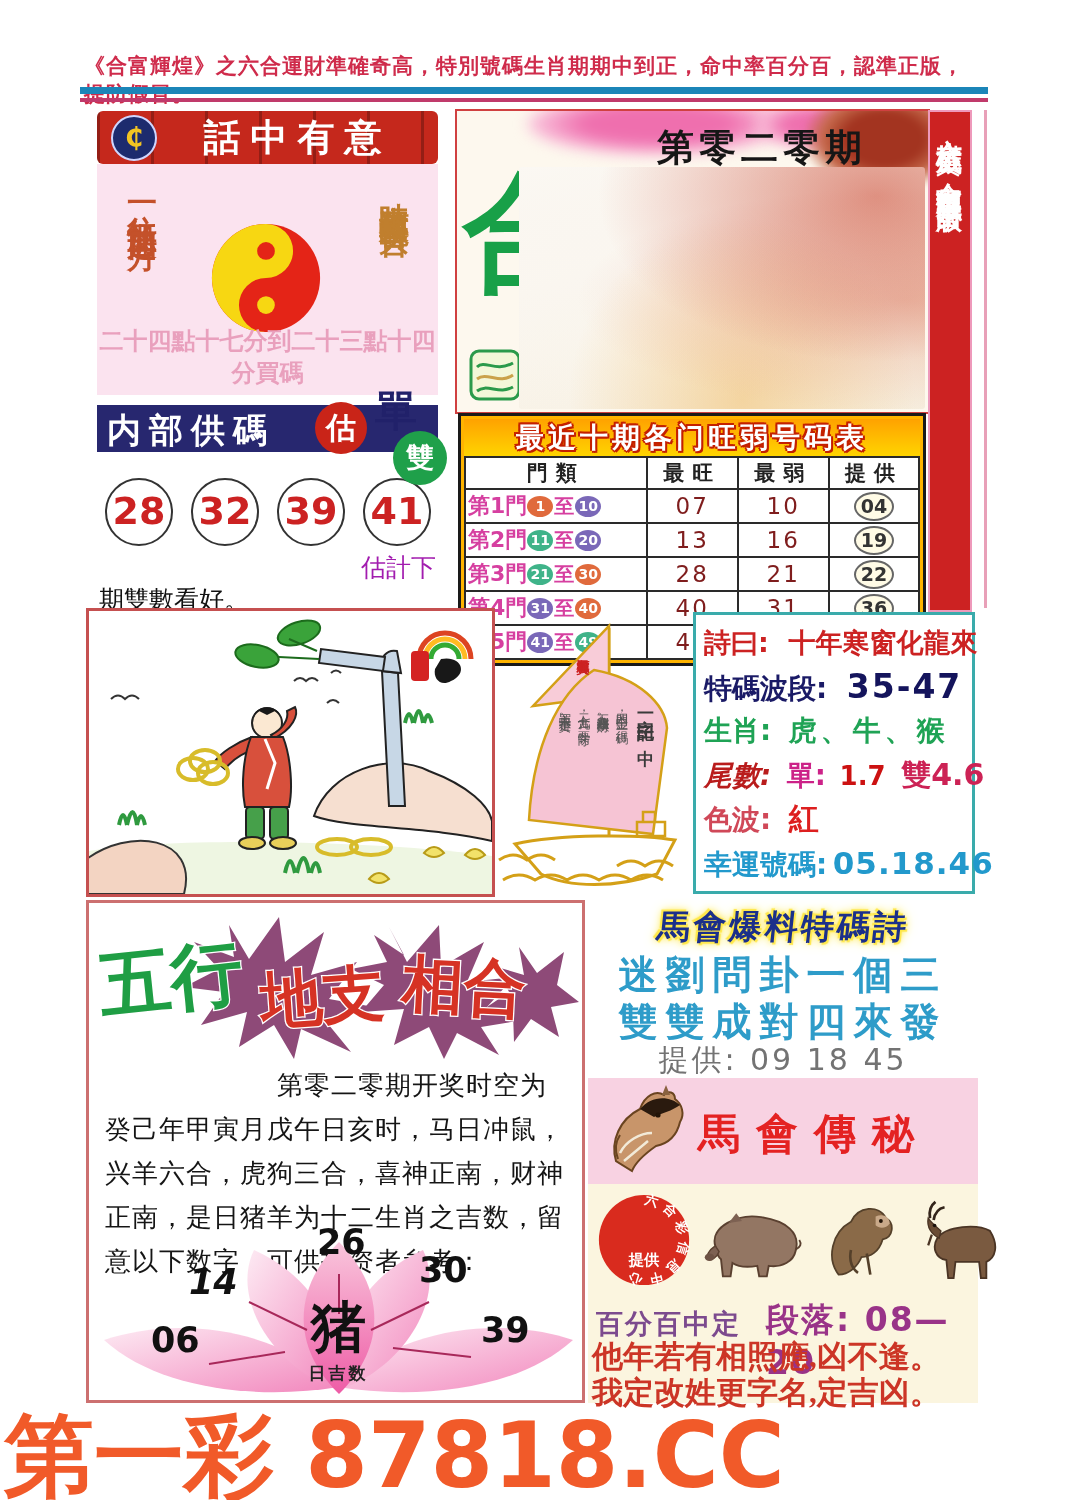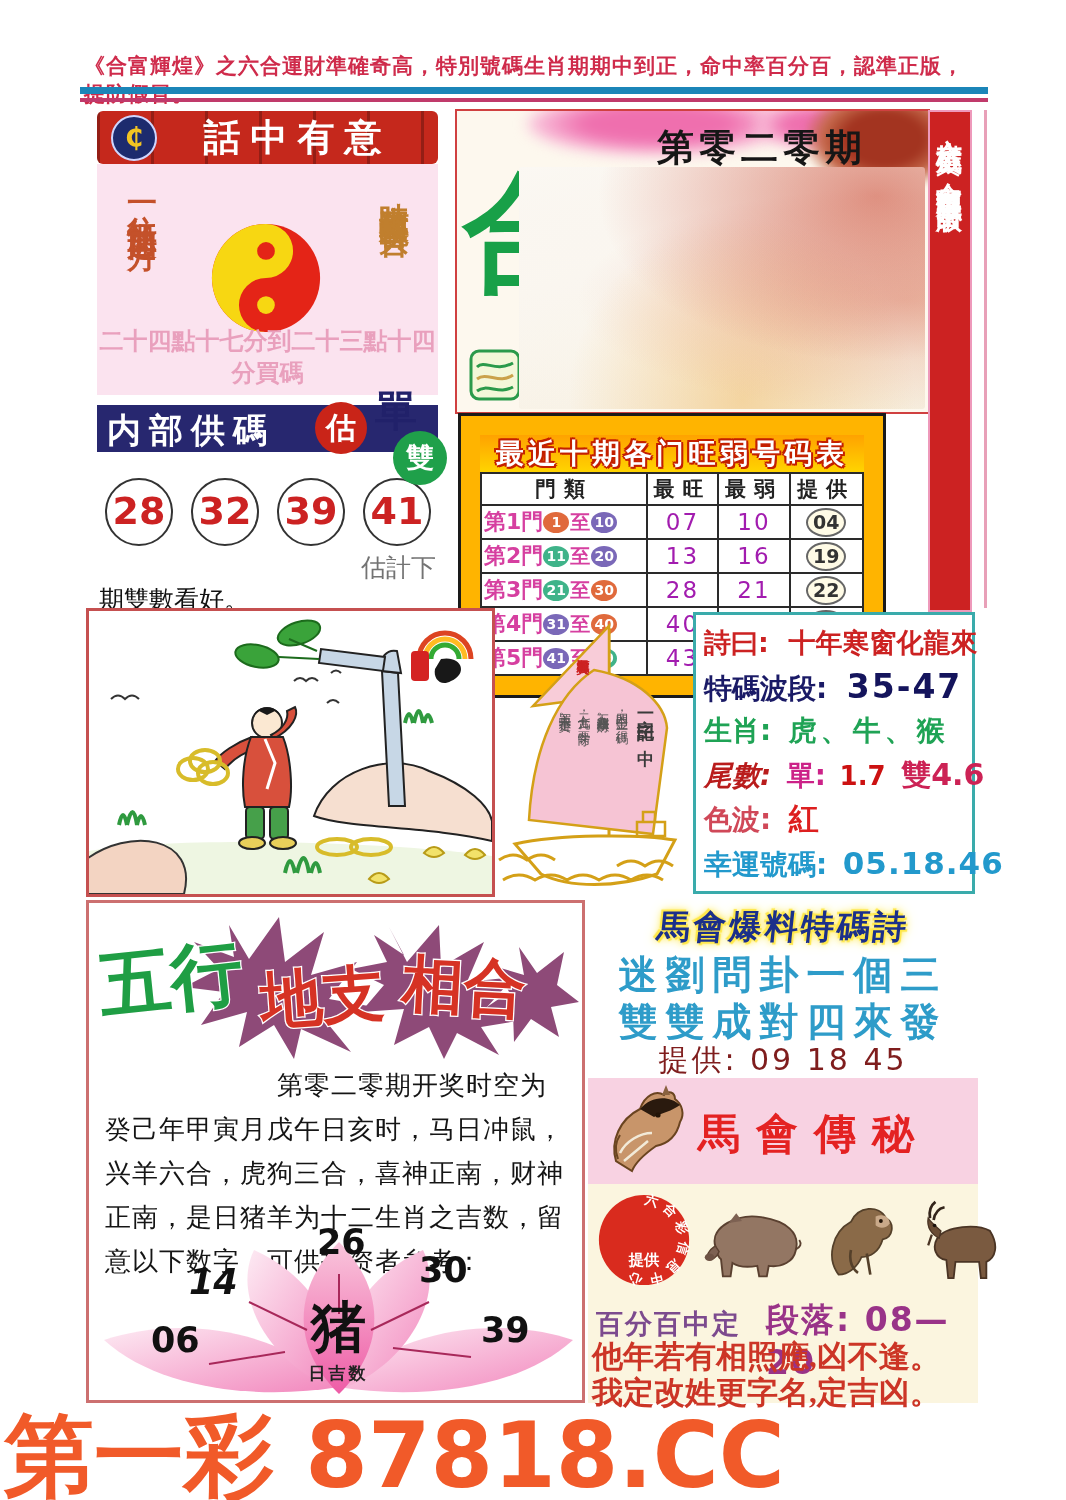--- a/index.html
+++ b/index.html
@@ -32,21 +32,21 @@
   #neibu-bar{position:relative;height:47px;background:#27276f;}
   #neibu-title{position:absolute;left:10px;top:3px;color:#fff;font-size:34px;font-weight:bold;letter-spacing:8px;}
   #neibu-gu{position:absolute;left:218px;top:-3px;width:52px;height:52px;border-radius:50%;background:#c92418;
     color:#fff;font-size:30px;font-weight:bold;text-align:center;line-height:52px;z-index:3;}
   #neibu-dan{position:absolute;left:278px;top:-22px;color:#21216a;font-size:42px;font-weight:bold;z-index:2;}
   #neibu-shuang{position:absolute;left:296px;top:26px;width:54px;height:54px;border-radius:50%;background:#1fa04a;
     color:#fff;font-size:28px;font-weight:bold;text-align:center;line-height:54px;z-index:3;}
   #neibu-circles{position:absolute;top:73px;left:8px;display:flex;gap:18px;}
   .num-circle{width:64px;height:64px;border:2px solid #333;border-radius:50%;background:#fff;
     color:#cc2222;font-size:38px;font-weight:bold;text-align:center;line-height:62px;}
-  #neibu-note1{position:absolute;top:146px;right:2px;font-size:25px;color:#737373;}
+  #neibu-note1{position:absolute;top:146px;right:2px;font-size:25px;color:#a21caf;}
   #neibu-note2{position:absolute;top:178px;left:2px;font-size:25px;color:#111;}
 
   
   #issue{top:109px;left:455px;width:471px;height:301px;border:2px solid #d04040;background:#fdf8ee;overflow:hidden;}
   .ribbon{position:absolute;border-radius:50%;filter:blur(7px);}
   #issue-title{position:absolute;left:200px;top:12px;font-size:37px;font-weight:bold;color:#161616;letter-spacing:5px;z-index:2;}
   #issue-logo{position:absolute;left:6px;top:40px;font-size:125px;font-weight:bold;color:#18a048;z-index:1;
     font-family:"DejaVu Sans",sans-serif;}
   #issue-stamp{position:absolute;left:12px;top:238px;z-index:1;}
   #horse-blob{position:absolute;right:-8px;top:-6px;width:130px;height:85px;z-index:2;filter:blur(3px);
@@ -59,72 +59,72 @@
      radial-gradient(ellipse at 15% 30%,rgba(250,246,240,.95),transparent 75%),
      linear-gradient(160deg,#fcfaf6,#f6eede);}
 
   
   #strip{top:110px;left:928px;width:40px;height:498px;background:#cc2222;border:2px solid #e9b;
     display:flex;justify-content:center;}
   #strip-text{writing-mode:vertical-rl;color:#fff;font-size:26px;font-weight:bold;letter-spacing:3px;padding-top:6px;}
   #strip-line{top:110px;left:984px;width:3px;height:498px;background:#e8a0b8;}
 
   
-  #hc{top:413px;left:458px;width:428px;border:3px solid #1a1a1a;background:#ffb400;padding:19px;box-sizing:border-box;}
+  #hc{top:413px;left:458px;width:468px;border:3px solid #1a1a1a;background:#ffb400;padding:3px;box-sizing:border-box;}
   #hc-title{height:37px;text-align:center;font-size:28px;font-weight:bold;color:#fff;letter-spacing:4px;line-height:37px;
     background:linear-gradient(#ffa200,#ffd400);
     text-shadow:2px 0 0 #c42000,-2px 0 0 #c42000,0 2px 0 #c42000,0 -2px 0 #c42000,2px 2px 0 #c42000,-2px -2px 0 #c42000;}
   #hc table{width:100%;border-collapse:collapse;background:#fff;}
   #hc th{border:2px solid #2a2a2a;font-size:21px;color:#222;font-weight:bold;height:28px;letter-spacing:8px;}
   #hc td{border:2px solid #2a2a2a;height:25px;text-align:center;}
   .c-gate{width:183px;text-align:left !important;padding-left:2px;white-space:nowrap;}
   .gate-name{color:#d63fa0;font-size:22px;font-weight:bold;}
   .zhi{color:#d63fa0;font-size:20px;font-weight:bold;margin:0 1px;}
   .badge{display:inline-block;min-width:26px;height:21px;border-radius:50%;color:#fff;font-size:14px;font-weight:bold;
     text-align:center;line-height:21px;vertical-align:2px;}
-  .c-val{font-size:23px;color:#a21caf;letter-spacing:2px;width:95px;margin-top:44px;}
+  .c-val{font-size:23px;color:#7f1d1d;letter-spacing:2px;width:95px;margin-top:44px;}
   .c-tip{width:93px;}
   .tip-circle{display:inline-block;width:36px;height:25px;border:2px solid #666;border-radius:50%;
     background:#fffbe6;font-size:19px;font-weight:bold;color:#333;line-height:25px;}
 
   
   #cartoon{top:608px;left:86px;width:409px;height:289px;border:3px solid #c55050;background:#fff;box-sizing:border-box;}
   #boat{top:608px;left:497px;width:194px;height:289px;}
   #sail-text{position:absolute;left:49px;top:96px;width:112px;height:122px;writing-mode:vertical-rl;z-index:2;}
   #sail-text .sail-main{display:block;font-size:17px;font-weight:bold;color:#3a3a3a;letter-spacing:3px;margin-left:5px;}
   #sail-text .sail-col{display:block;font-size:12.5px;color:#555;letter-spacing:1px;margin-left:2px;}
 
   #shiyue{top:612px;left:693px;width:282px;height:282px;border:3px solid #3aabab;background:#fff;box-sizing:border-box;
     padding:6px 8px;}
   .sy-row{height:44px;line-height:44px;white-space:nowrap;font-weight:bold;}
   .sy-l1{color:#cc2222;font-size:27px;}
   .sy-l2l{color:#1a1a66;font-size:28px;} .sy-l2v{color:#14145c;font-size:33px;margin-left:14px;letter-spacing:2px;}
   .sy-l3l{color:#1fa355;font-size:28px;} .sy-l3v{color:#1fa355;font-size:28px;margin-left:12px;letter-spacing:4px;}
   .sy-l4l{color:#b91c1c;font-size:28px;font-style:italic;} .sy-l4m{color:#cc2288;font-size:28px;margin-left:10px;}
   .sy-l4a{color:#cc1111;font-size:26px;margin-left:8px;} .sy-l4b{color:#cc2255;font-size:30px;margin-left:10px;}
   .sy-l5l{color:#d04858;font-size:28px;} .sy-l5v{color:#dd1f1f;font-size:30px;margin-left:12px;}
-  .sy-l6l{color:#2299cc;font-size:28px;} .sy-l6v{color:#2299cc;font-size:31px;margin-left:10px;letter-spacing:1px;}
+  .sy-l6l{color:#2299cc;font-size:28px;} .sy-l6v{color:#2299cc;font-size:31px;margin-left:0;letter-spacing:1px;}
 
   
   #wuxing{top:900px;left:86px;width:499px;height:503px;border:3px solid #cc7070;background:#fff;box-sizing:border-box;overflow:hidden;}
   #wx-head{position:absolute;left:0;top:4px;}
   #wx-para{position:absolute;left:16px;top:160px;width:462px;font-size:26px;line-height:44px;color:#151515;
     text-indent:172px;letter-spacing:1px;}
   #lotus{position:absolute;left:0;bottom:-2px;width:499px;height:180px;}
   .lotus-num{position:absolute;font-size:35px;font-weight:bold;color:#111;z-index:2;}
   #lotus-center{position:absolute;left:0;width:100%;top:78px;text-align:center;font-size:55px;font-weight:bold;color:#111;z-index:2;line-height:1;}
   #lotus-sub{position:absolute;left:0;width:100%;top:140px;text-align:center;font-size:17px;font-weight:bold;color:#222;z-index:2;letter-spacing:3px;}
 
   
   #mh-title{top:905px;left:588px;width:390px;text-align:center;font-size:33px;font-weight:bold;color:#1b2f8a;
     transform:skewX(-6deg);letter-spacing:3px;
     text-shadow:0 0 6px #ffe84a,0 0 12px #ffe84a,2px 2px 1px #ffe84a,-2px -2px 1px #ffe84a;}
   .mh-poem{left:588px;width:390px;text-align:center;font-family:"Liberation Serif",serif;font-weight:bold;
     color:#2e9cc9;font-size:39px;letter-spacing:8px;white-space:nowrap;}
-  #mh-provide{top:1040px;left:588px;width:390px;text-align:center;font-size:30px;color:#7f1d1d;letter-spacing:3px;}
+  #mh-provide{top:1040px;left:588px;width:390px;text-align:center;font-size:30px;color:#737373;letter-spacing:3px;}
   #chuanmi{top:1078px;left:588px;width:390px;height:106px;background:#f8d2e2;}
   #chuanmi-title{position:absolute;left:110px;top:28px;font-size:42px;font-weight:bold;color:#e42222;letter-spacing:16px;white-space:nowrap;}
   #animals{top:1184px;left:588px;width:390px;height:219px;background:#fbf5df;}
   #sure-label{position:absolute;left:8px;top:122px;font-size:27px;font-weight:bold;color:#7c4a8e;letter-spacing:2px;}
   #range-label{position:absolute;left:178px;top:114px;font-size:33px;font-weight:bold;color:#993388;letter-spacing:2px;}
   .verse{position:absolute;left:4px;width:384px;font-family:"Liberation Serif",serif;font-size:31px;font-weight:bold;
     color:#cc3526;white-space:nowrap;}
   #verse1{top:152px;} #verse2{top:188px;}
 
   

